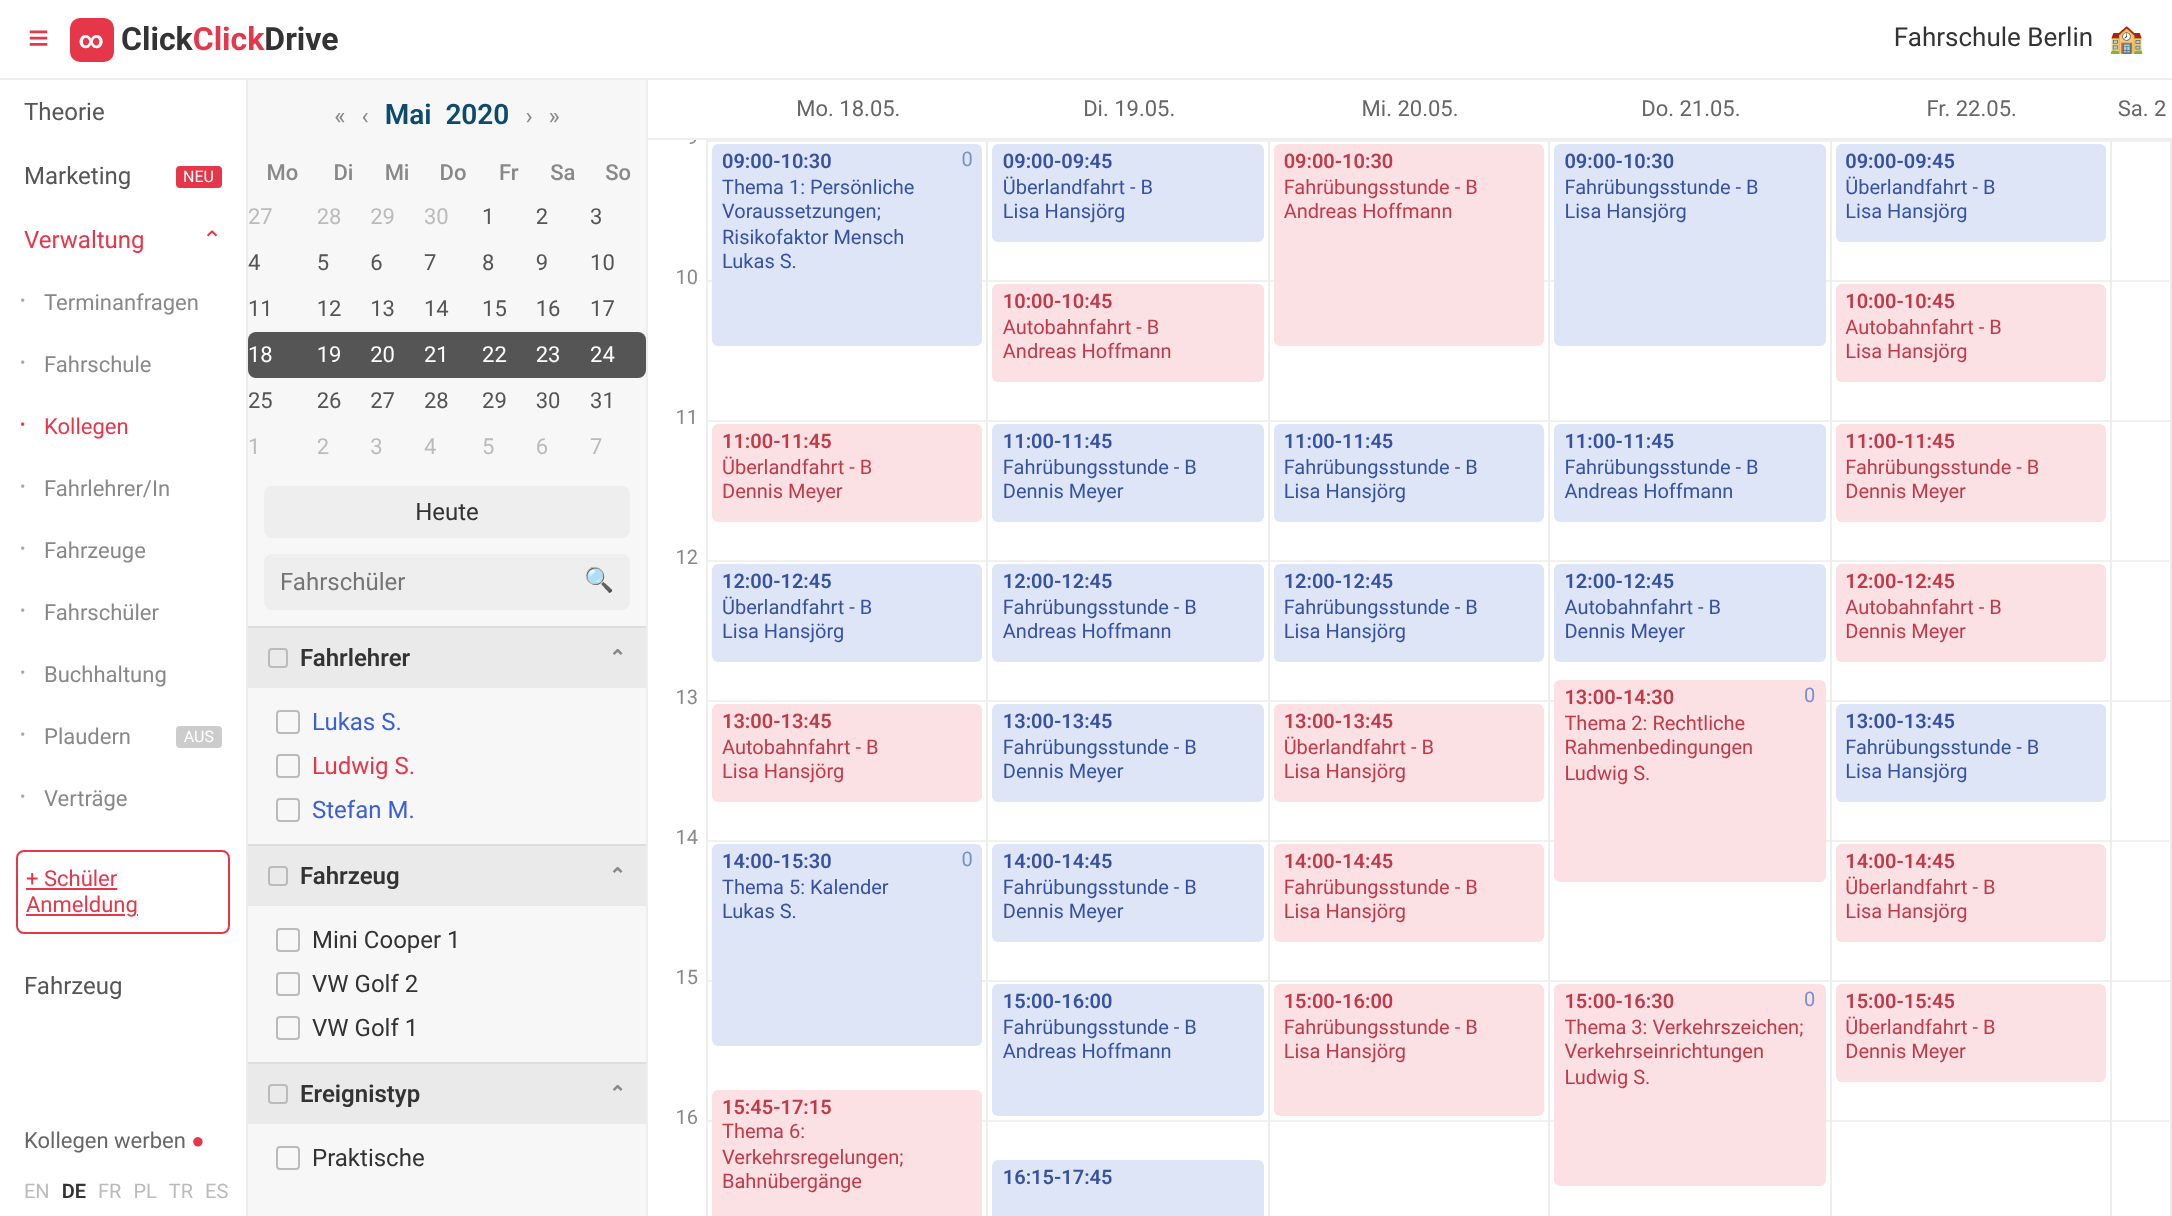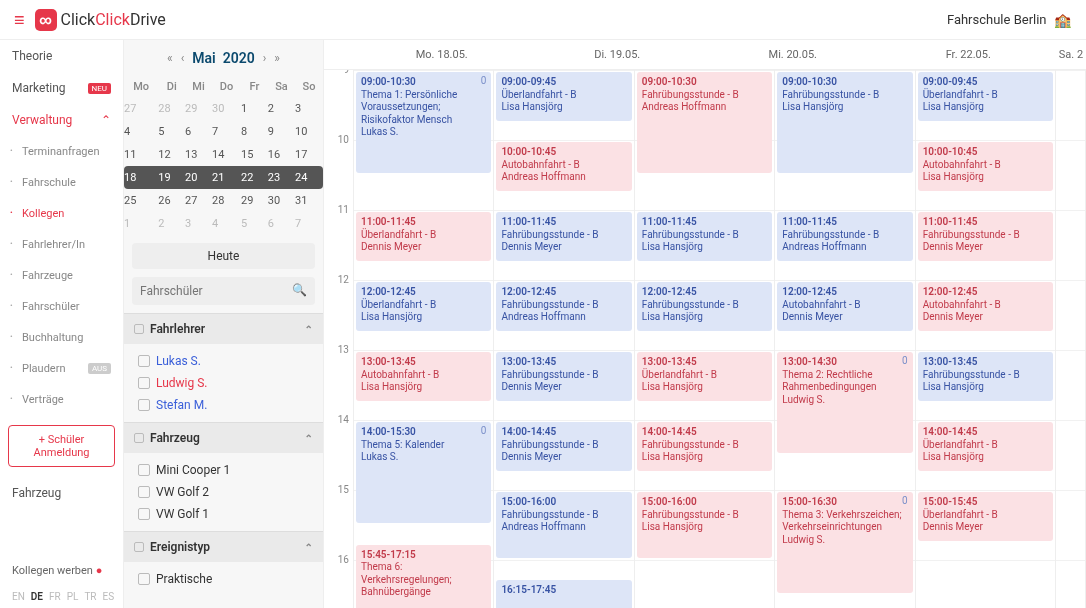--- a/index.html
+++ b/index.html
@@ -2,38 +2,38 @@
 <html><head>
 <meta charset="utf-8">
 <style>
 * { box-sizing: border-box; margin: 0; padding: 0; font-family: -apple-system, BlinkMacSystemFont, "Segoe UI", Roboto, sans-serif; }
 body { width: 1086px; height: 608px; overflow: hidden; background: #fff; font-size: 12px; color: #333; }
 
 .topbar { height: 40px; display: flex; align-items: center; padding: 0 14px; border-bottom: 1px solid #eee; }
 .burger { color: #e6374a; font-size: 18px; margin-right: 10px; cursor: pointer; }
 .logo { display: flex; align-items: center; gap: 4px; }
 .logo-badge { width: 22px; height: 22px; background: #e6374a; border-radius: 5px; display: flex; align-items: center; justify-content: center; color: #fff; font-size: 12px; font-weight: bold; }
-.logo-text { font-weight: 400; font-size: 16px; }
+.logo-text { font-weight: 700; font-size: 16px; }
 .logo-text .red { color: #e6374a; }
 .spacer { flex: 1; }
 .school { font-size: 13px; color: #333; margin-right: 8px; }
 
 .app { display: flex; height: calc(608px - 40px); }
 
 
 .leftnav { width: 124px; border-right: 1px solid #eee; background: #fff; display: flex; flex-direction: column; }
 .leftnav .item { padding: 9px 12px; font-size: 12px; color: #555; cursor: pointer; display: flex; align-items: center; justify-content: space-between; }
 .leftnav .item.active { color: #e6374a; }
 .badge-neu { background: #e6374a; color: #fff; font-size: 8px; padding: 1px 4px; border-radius: 2px; }
 .badge-aus { background: #ccc; color: #fff; font-size: 8px; padding: 1px 4px; border-radius: 2px; }
 .leftnav .sub { padding-left: 22px; font-size: 11px; color: #888; position: relative; }
 .leftnav .sub.active { color: #e6374a; }
 .leftnav .sub::before { content: "•"; position: absolute; left: 10px; color: #aaa; font-size: 8px; top: 10px; }
 .leftnav .sub.active::before { color: #e6374a; }
-.btn-enroll { margin: 10px 8px; border: 1px solid #e6374a; color: #e6374a; font-size: 11px; padding: 7px 4px; border-radius: 4px; text-align: center; cursor: pointer; }
+.btn-enroll { margin: 10px 8px; border: 1px solid #e6374a; color: #e6374a; font-size: 11px; padding: 7px 4px; border-radius: 4px; text-align: left; cursor: pointer; text-decoration: underline; }
 .leftnav .footer { margin-top: auto; }
 .kol { padding: 8px 12px; font-size: 11px; color: #666; }
 .kol .dot { color: #e6374a; }
 .langs { padding: 6px 12px; font-size: 10px; color: #bbb; display: flex; gap: 6px; }
 .langs .cur { color: #333; font-weight: 600; }
 
 
 .sidepanel { width: 200px; background: #f7f7f7; border-right: 1px solid #eee; overflow-y: auto; }
 .monthnav { display: flex; align-items: center; justify-content: center; gap: 8px; padding: 10px 6px; color: #888; }
 .monthnav .lbl { color: #0c4a6e; font-weight: 600; font-size: 14px; }
@@ -277,20 +277,21 @@
         </div>
     </div>
   </div>
 
   <div class="calendar">
     <div class="cal-head" id="cal-head">
       <div class="gutter"></div>
     <div class="day">Mo. 18.05.</div>
         <div class="day">Di. 19.05.</div>
         <div class="day">Mi. 20.05.</div>
+        <div class="day">Do. 21.05.</div>
         <div class="day">Fr. 22.05.</div>
         <div class="day partial">Sa. 2</div>
       </div>
     <div class="cal-body">
       <div class="cal-grid" id="cal-grid">
         <div class="gutter-col" id="gutter-col">
             <div class="hour" style="top: -6px;">9</div>
             <div class="hour" style="top: 64px;">10</div>
             <div class="hour" style="top: 134px;">11</div>
             <div class="hour" style="top: 204px;">12</div>
@@ -445,21 +446,21 @@
             <div class="event blue" style="top: 142px; height: 48.5px;">
               <div class="time">11:00-11:45</div>
               <div class="title">Fahrübungsstunde - B</div>
               <div class="who">Andreas Hoffmann</div>
             </div>
             <div class="event blue" style="top: 212px; height: 48.5px;">
               <div class="time">12:00-12:45</div>
               <div class="title">Autobahnfahrt - B</div>
               <div class="who">Dennis Meyer</div>
             </div>
-            <div class="event red" style="top: 282px; height: 101px;">
+            <div class="event red" style="top: 270px; height: 101px;">
               <div class="time">13:00-14:30</div>
               <div class="title">Thema 2: Rechtliche Rahmenbedingungen</div>
               <div class="who">Ludwig S.</div>
               <div class="count">0</div>
             </div>
             <div class="event red" style="top: 422px; height: 101px;">
               <div class="time">15:00-16:30</div>
               <div class="title">Thema 3: Verkehrszeichen; Verkehrseinrichtungen</div>
               <div class="who">Ludwig S.</div>
               <div class="count">0</div>

